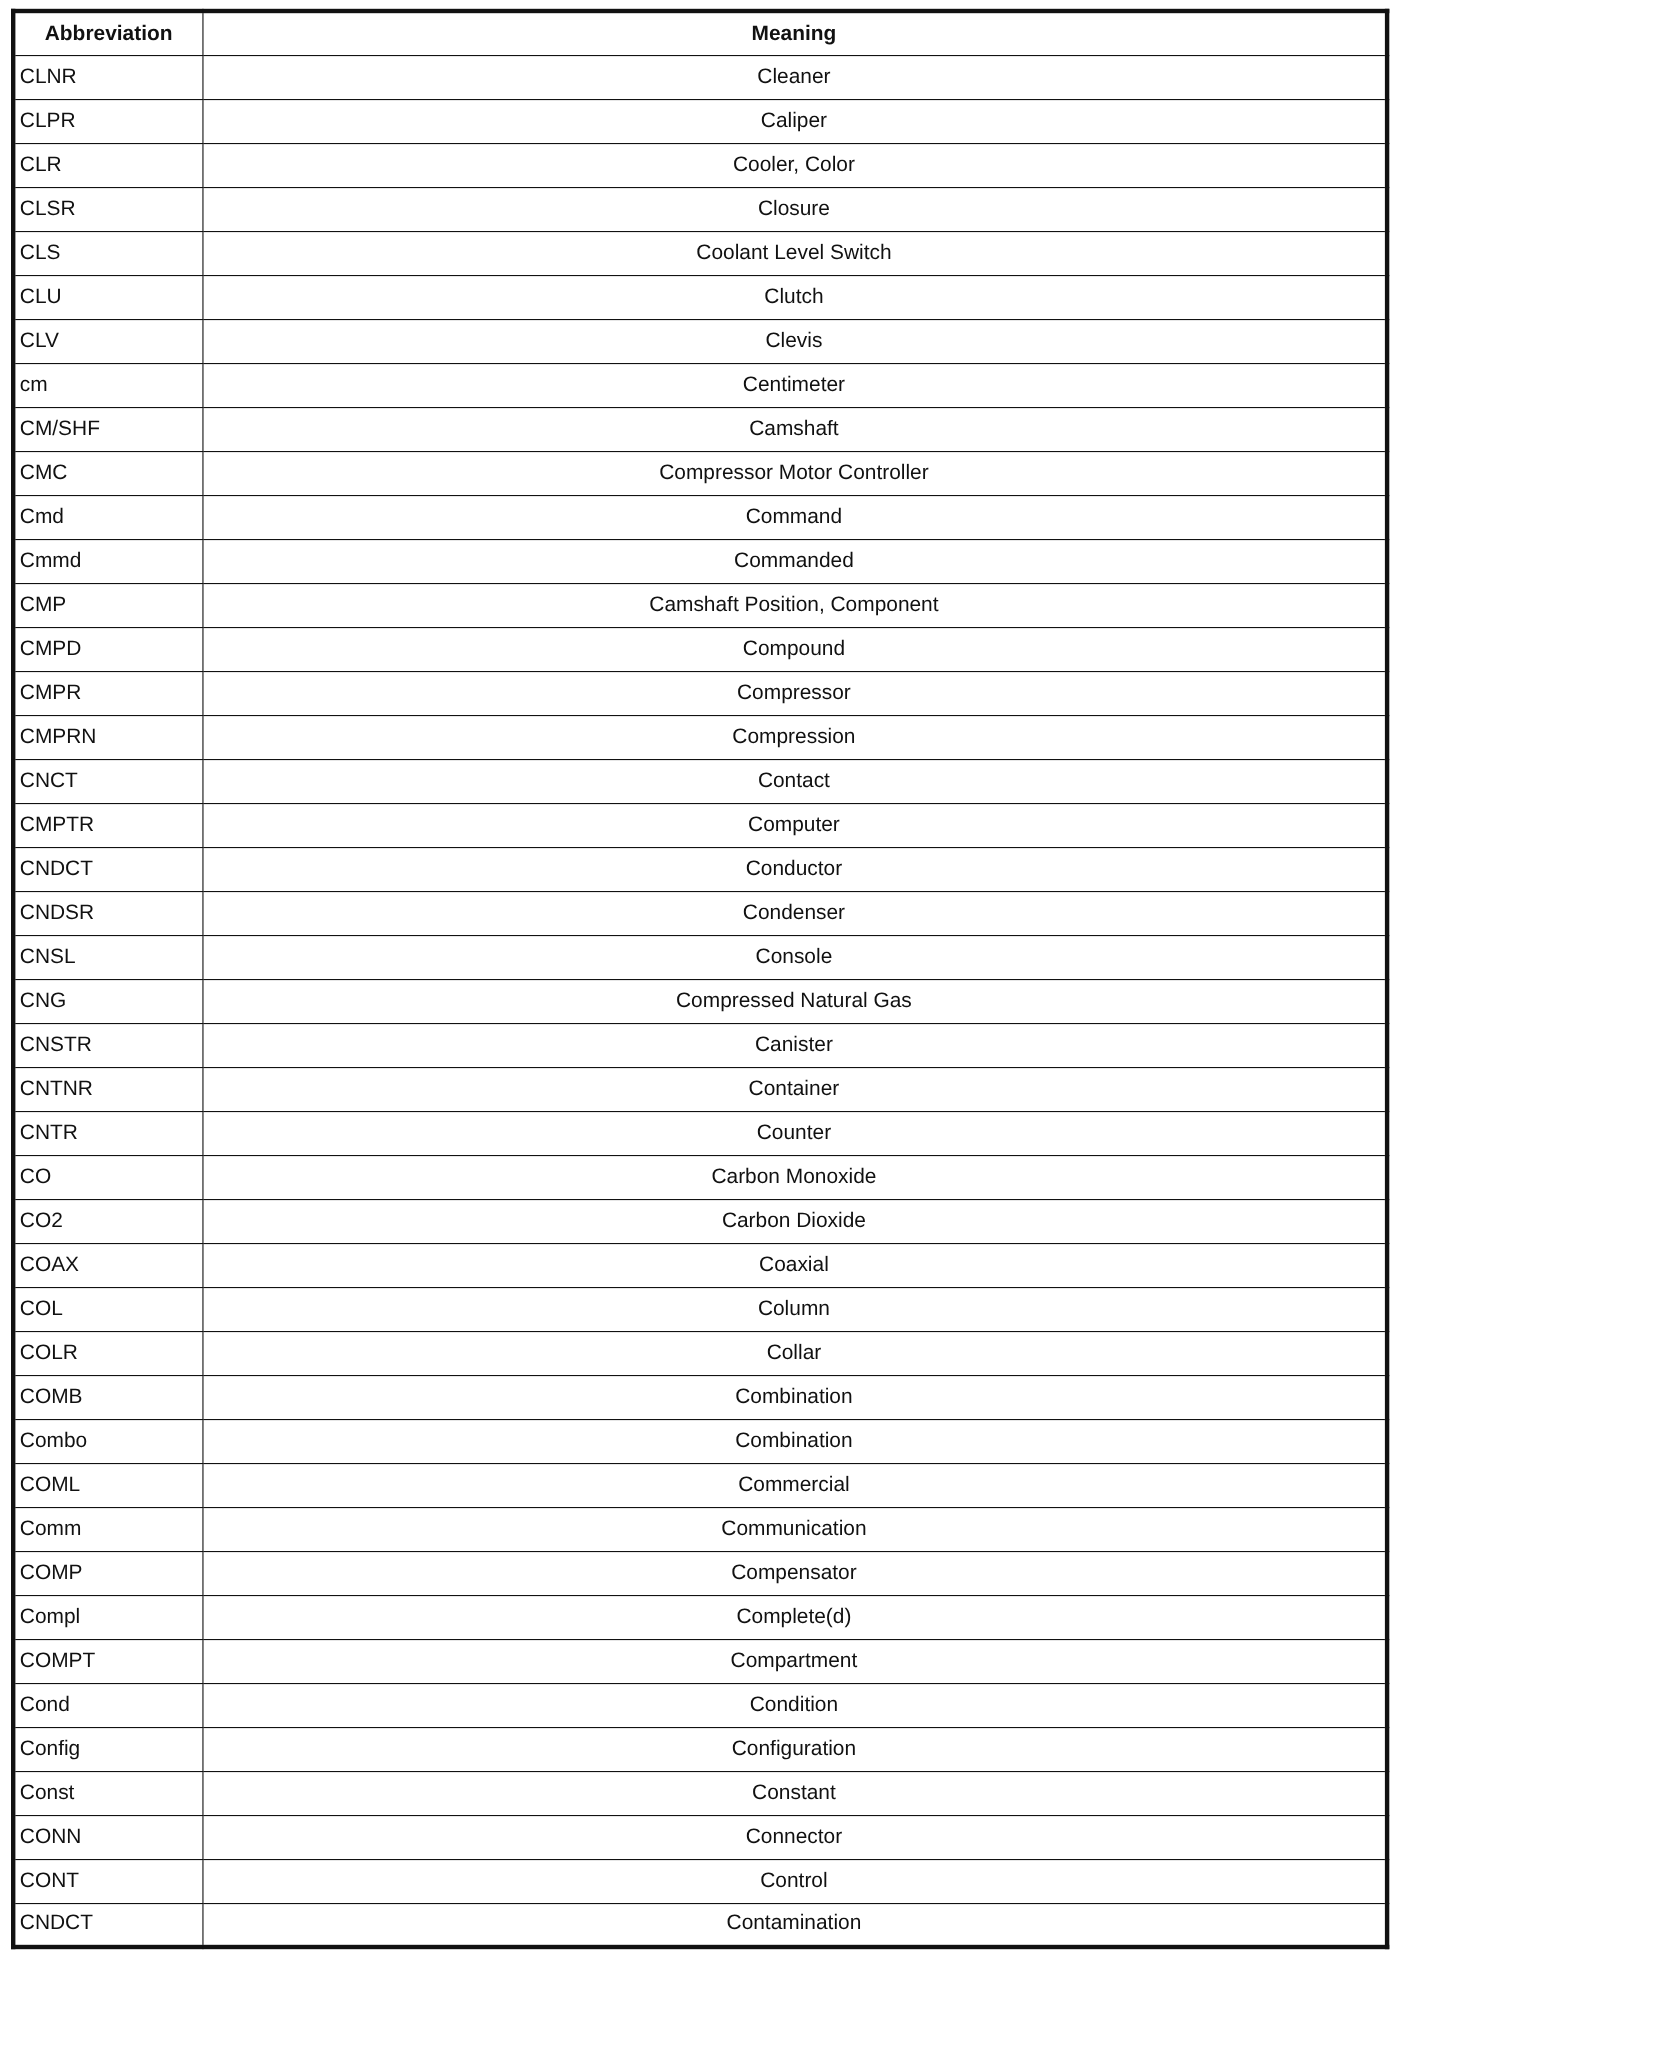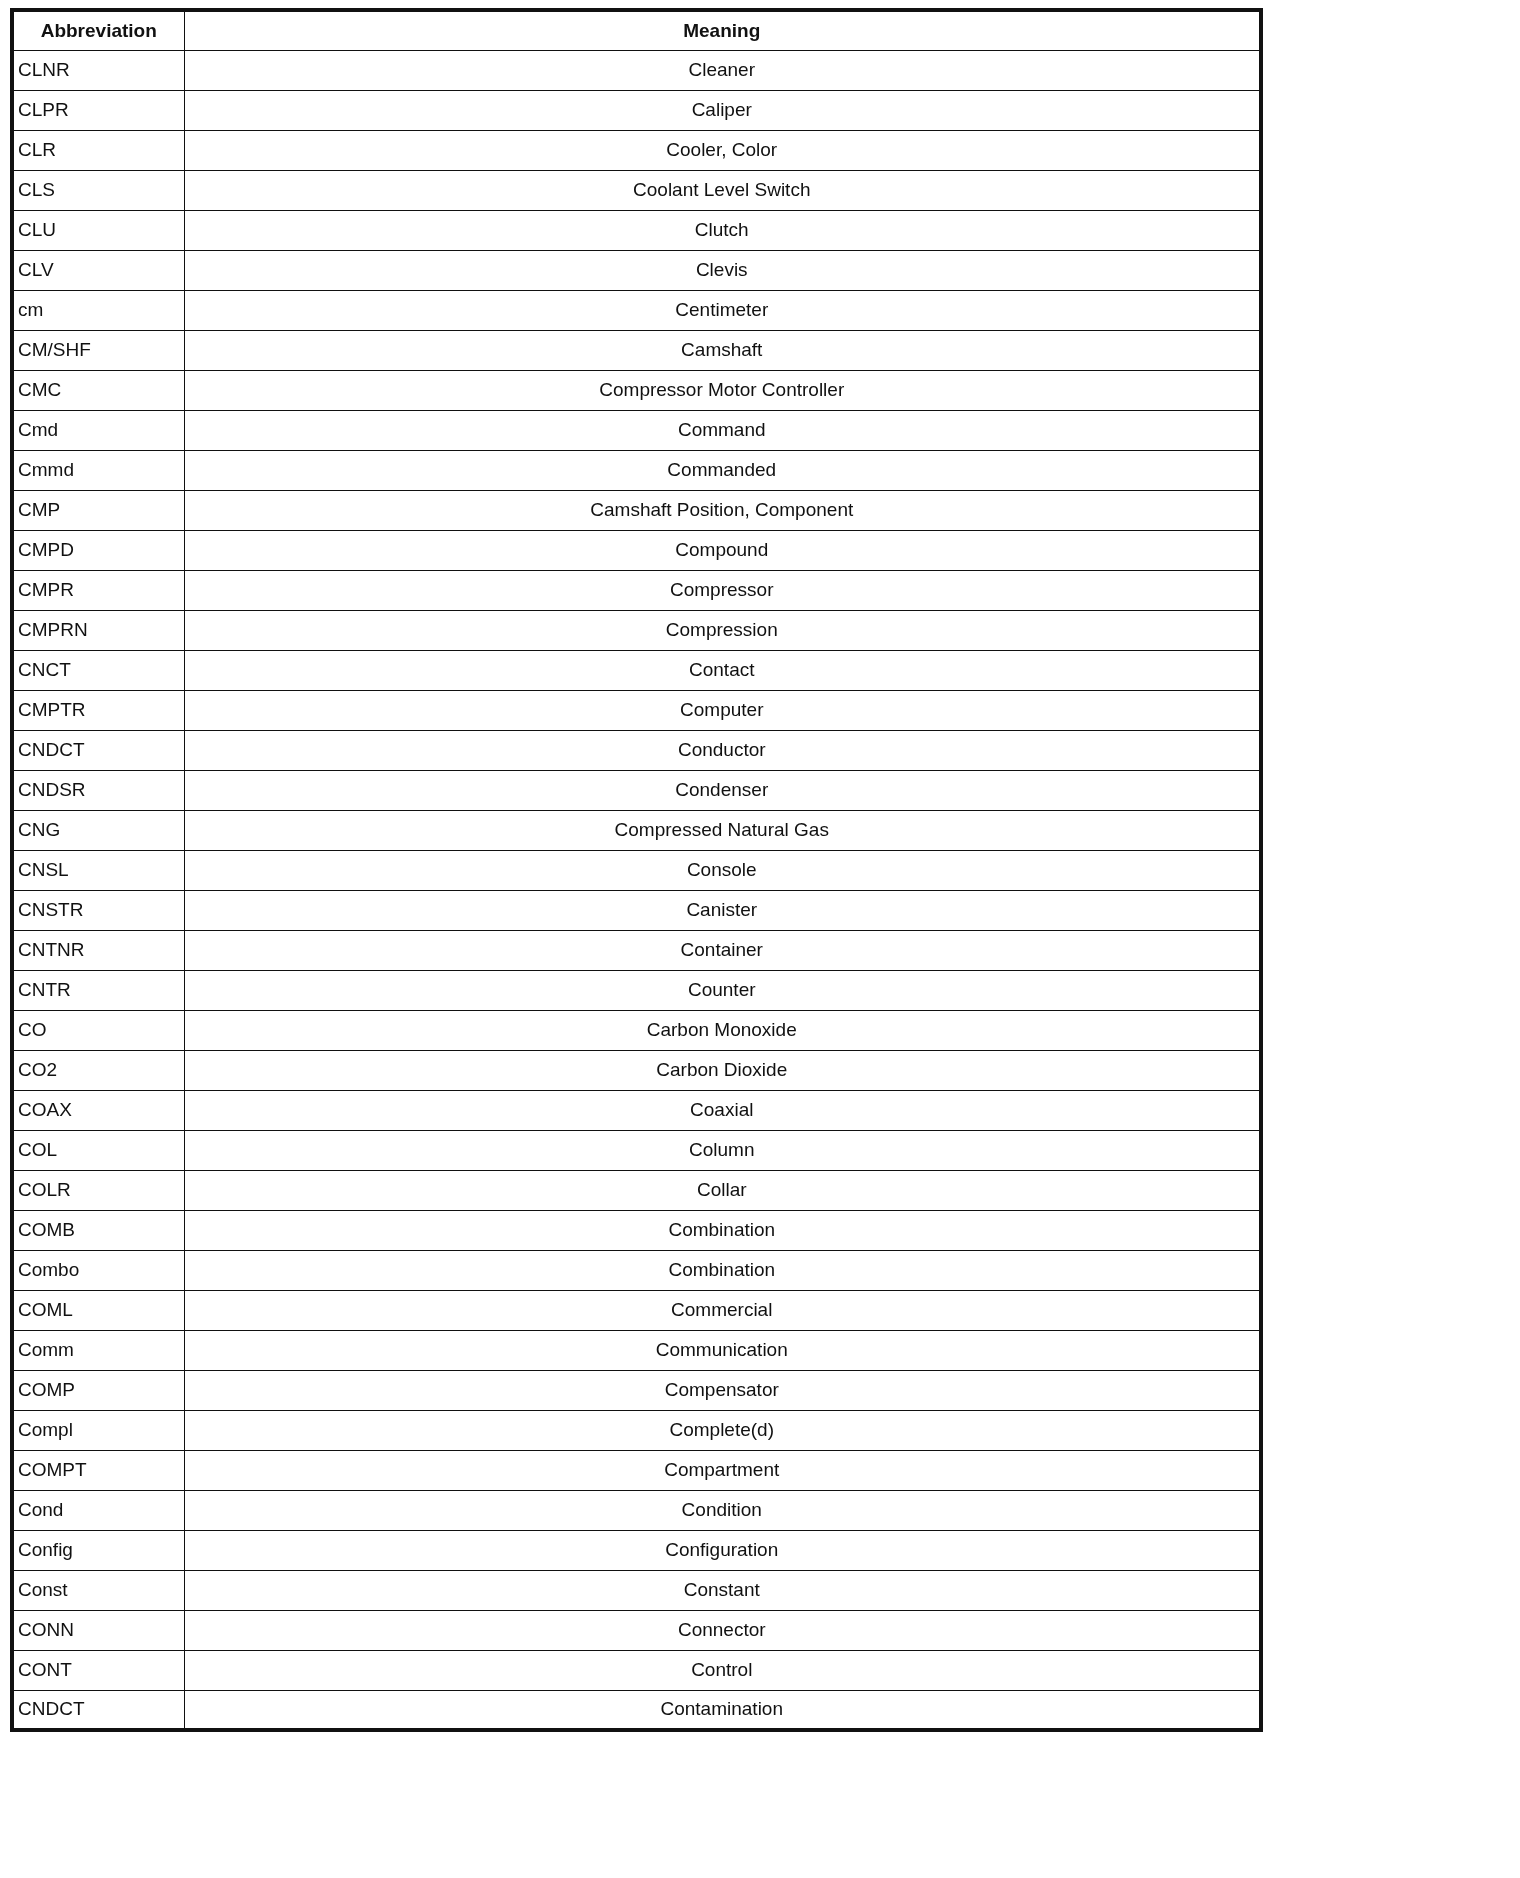--- a/index.html
+++ b/index.html
@@ -70,20 +70,24 @@
         </tr>
         <tr>
           <td class="abbr">CLPR</td>
           <td class="meaning">Caliper</td>
         </tr>
         <tr>
           <td class="abbr">CLR</td>
           <td class="meaning">Cooler, Color</td>
         </tr>
         <tr>
+          <td class="abbr">CLSR</td>
+          <td class="meaning">Closure</td>
+        </tr>
+        <tr>
           <td class="abbr">CLS</td>
           <td class="meaning">Coolant Level Switch</td>
         </tr>
         <tr>
           <td class="abbr">CLU</td>
           <td class="meaning">Clutch</td>
         </tr>
         <tr>
           <td class="abbr">CLV</td>
           <td class="meaning">Clevis</td>
@@ -134,26 +138,26 @@
         </tr>
         <tr>
           <td class="abbr">CNDCT</td>
           <td class="meaning">Conductor</td>
         </tr>
         <tr>
           <td class="abbr">CNDSR</td>
           <td class="meaning">Condenser</td>
         </tr>
         <tr>
+          <td class="abbr">CNSL</td>
+          <td class="meaning">Console</td>
+        </tr>
+        <tr>
           <td class="abbr">CNG</td>
           <td class="meaning">Compressed Natural Gas</td>
-        </tr>
-        <tr>
-          <td class="abbr">CNSL</td>
-          <td class="meaning">Console</td>
         </tr>
         <tr>
           <td class="abbr">CNSTR</td>
           <td class="meaning">Canister</td>
         </tr>
         <tr>
           <td class="abbr">CNTNR</td>
           <td class="meaning">Container</td>
         </tr>
         <tr>

